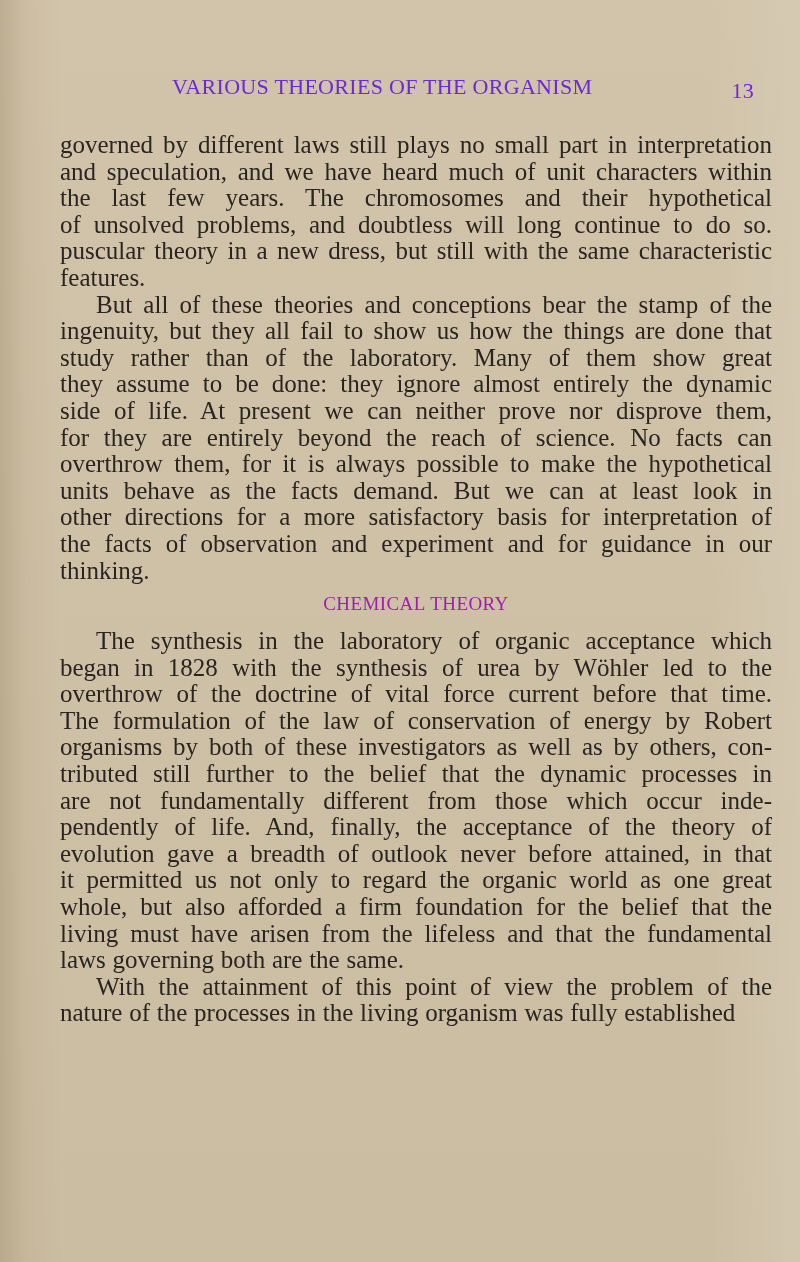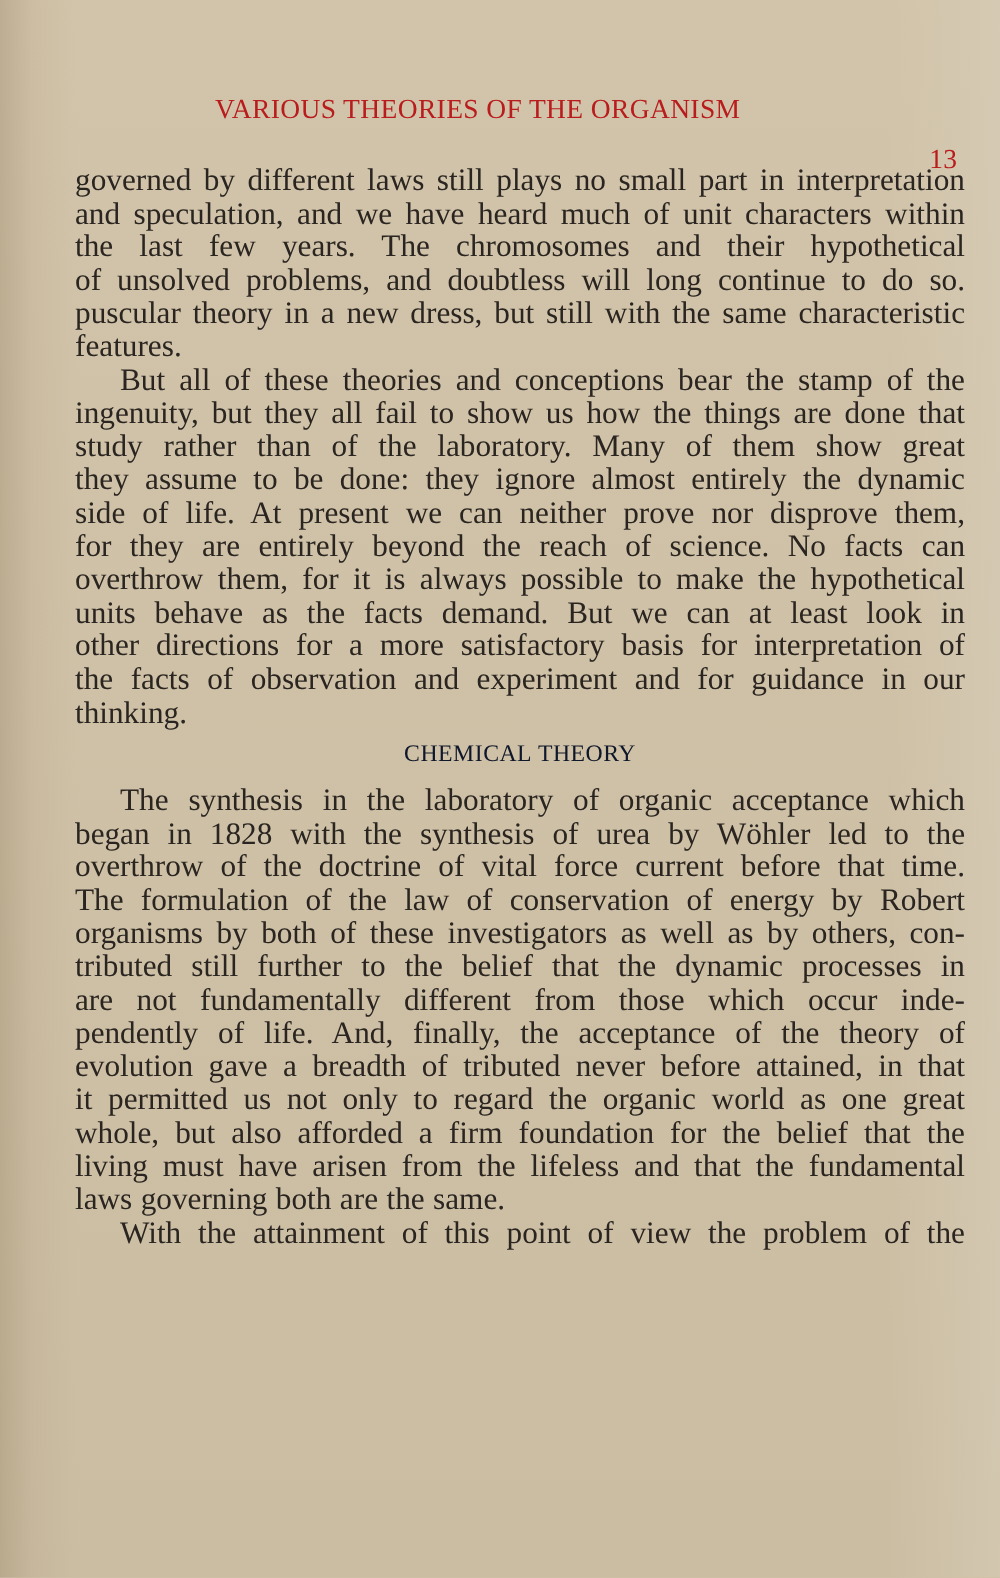--- a/index.html
+++ b/index.html
@@ -24,32 +24,31 @@
       left: 60px;
       top: 74px;
       width: 712px;
     }
     .running-head {
       position: relative;
       height: 34px;
       font-family: "Liberation Serif", "DejaVu Serif", serif;
       font-size: 22px;
       letter-spacing: 0.3px;
-      color: #b91c1c;
+      color: #6d28d9;
     }
     .running-head .title {
       position: absolute;
       left: 112px;
       top: 0;
     }
     .running-head .page-number {
       position: absolute;
-      right: 6px;
+      right: 18px;
       top: 4px;
-      margin-top: 36px;
     }
     .body-text {
       margin-top: 24px;
       font-family: "Liberation Serif", "DejaVu Serif", serif;
       font-size: 25px;
       line-height: 26.6px;
       text-align: justify;
       word-spacing: 0.5px;
       color: #2a2520;
     }
@@ -67,21 +66,21 @@
     .line.indent {
       padding-left: 36px;
     }
     .section-heading {
       display: block;
       text-align: center;
       font-size: 19px;
       height: 44px;
       line-height: 40px;
       letter-spacing: 0.4px;
-      color: #0f172a;
+      color: #a21caf;
       padding-top: 0px;
     }
     .after-heading {
       margin-top: 0px;
     }
   </style>
 </head>
 <body>
 
 <div class="page">
@@ -118,24 +117,25 @@
     <div id="after-heading" class="after-heading">
         <div>
           <span class="line indent">The synthesis in the laboratory of organic acceptance which</span>
           <span class="line">began in 1828 with the synthesis of urea by Wöhler led to the</span>
           <span class="line">overthrow of the doctrine of vital force current before that time.</span>
           <span class="line">The formulation of the law of conservation of energy by Robert</span>
           <span class="line">organisms by both of these investigators as well as by others, con-</span>
           <span class="line">tributed still further to the belief that the dynamic processes in</span>
           <span class="line">are not fundamentally different from those which occur inde-</span>
           <span class="line">pendently of life. And, finally, the acceptance of the theory of</span>
-          <span class="line">evolution gave a breadth of tributed never before attained, in that</span>
+          <span class="line">evolution gave a breadth of outlook never before attained, in that</span>
           <span class="line">it permitted us not only to regard the organic world as one great</span>
           <span class="line">whole, but also afforded a firm foundation for the belief that the</span>
           <span class="line">living must have arisen from the lifeless and that the fundamental</span>
           <span class="line last">laws governing both are the same.</span>
         </div>
         <div>
           <span class="line indent">With the attainment of this point of view the problem of the</span>
+          <span class="line last">nature of the processes in the living organism was fully established</span>
         </div>
       </div>
   </div>
 </div>
 
 </body></html>

